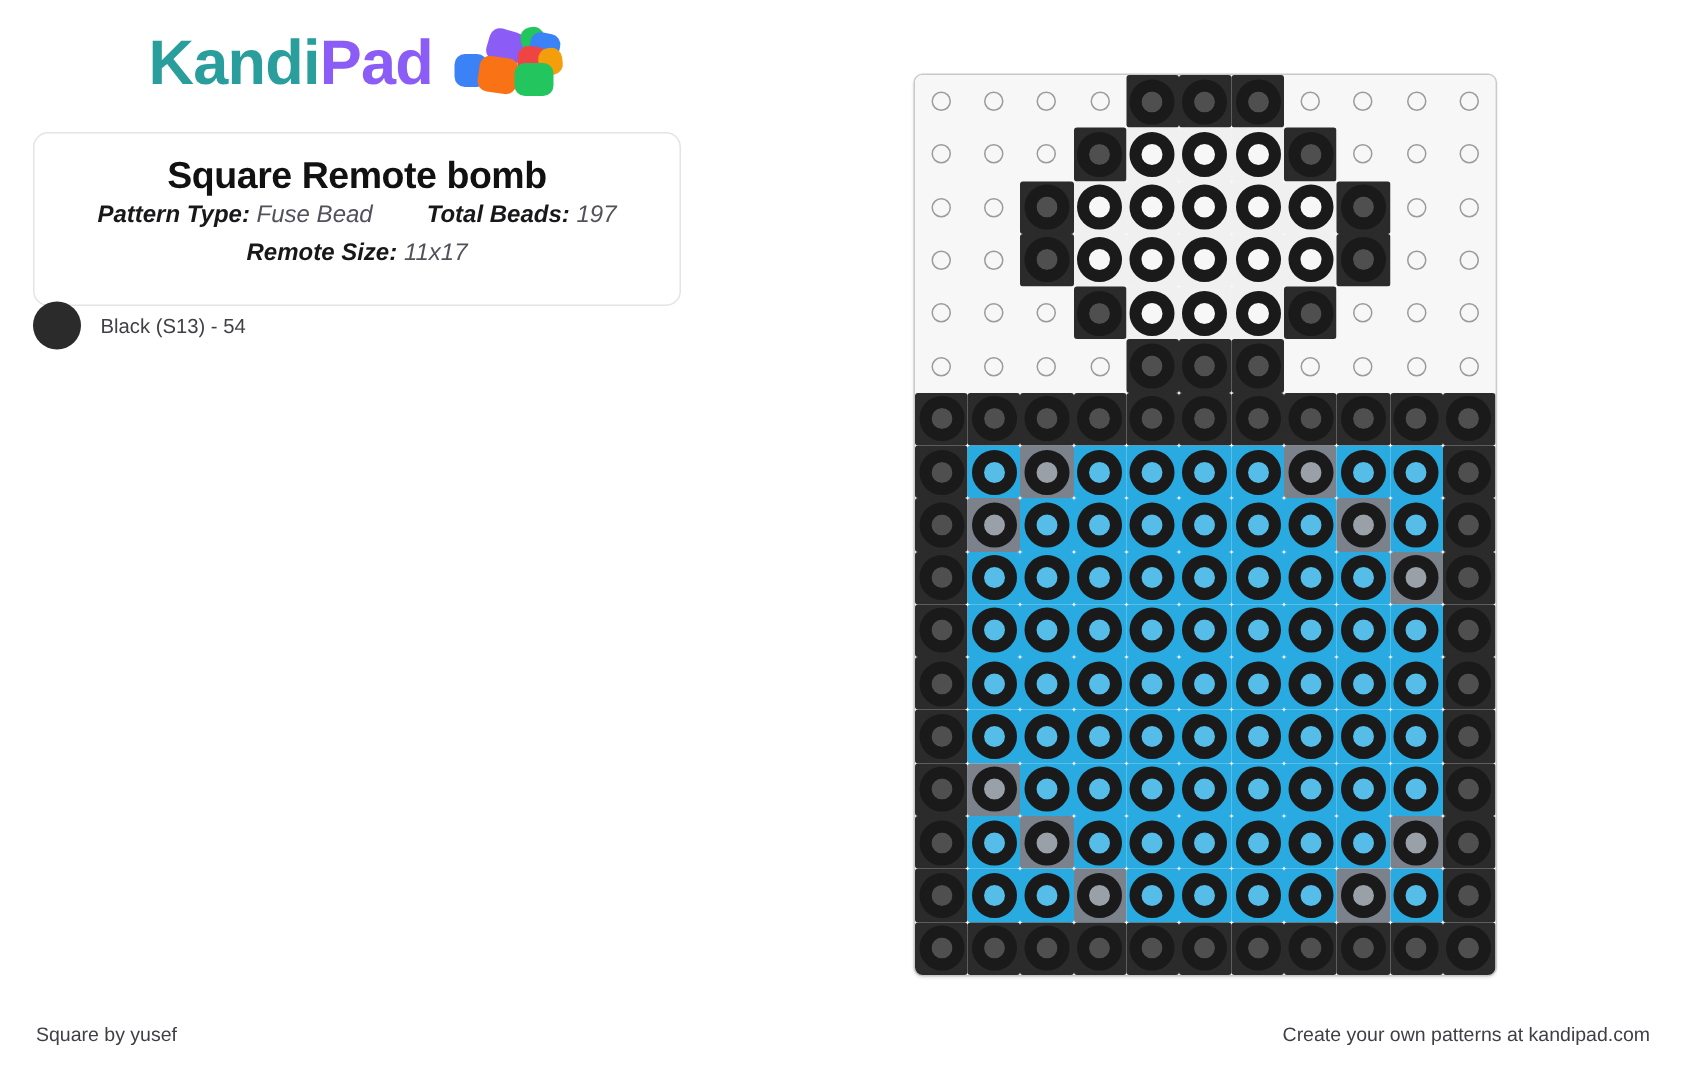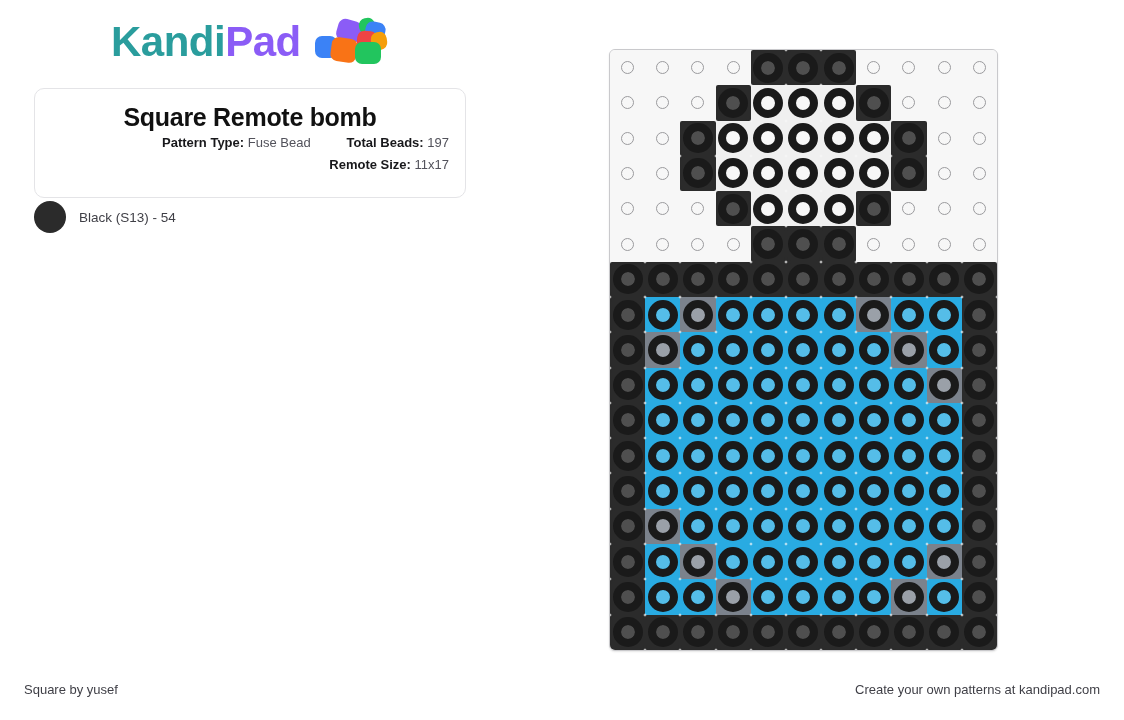--- a/index.html
+++ b/index.html
@@ -12,21 +12,21 @@
     height: 720px;
     font-family: "Liberation Sans", sans-serif;
     color: #1a1a1a;
     overflow: hidden;
     position: relative;
   }
 
   
   .left-panel {
     position: absolute;
-    left: 16px;
+    left: 4px;
     top: 0;
     width: 520px;
     height: 720px;
   }
 
   .logo-row {
     position: absolute;
     left: 95px;
     top: 18px;
     display: flex;
@@ -69,25 +69,26 @@
   .pattern-title {
     text-align: center;
     font-size: 25px;
     font-weight: 700;
     letter-spacing: -0.3px;
     margin: 0 0 3px 0;
     color: #111111;
   }
   .meta-row {
     display: flex;
-    justify-content: flex-end;
+    justify-content: center;
     gap: 36px;
-    font-size: 13px;
+    font-size: 16px;
     color: #3f3f46;
     margin-bottom: 7px;
+    font-style: italic;
   }
   .meta-row.single { gap: 0; }
   .meta-item { white-space: nowrap; }
   .meta-label { font-weight: 700; color: #18181b; }
   .meta-value { color: #52525b; }
 
   .legend {
     position: absolute;
     left: 18px;
     top: 196px;

